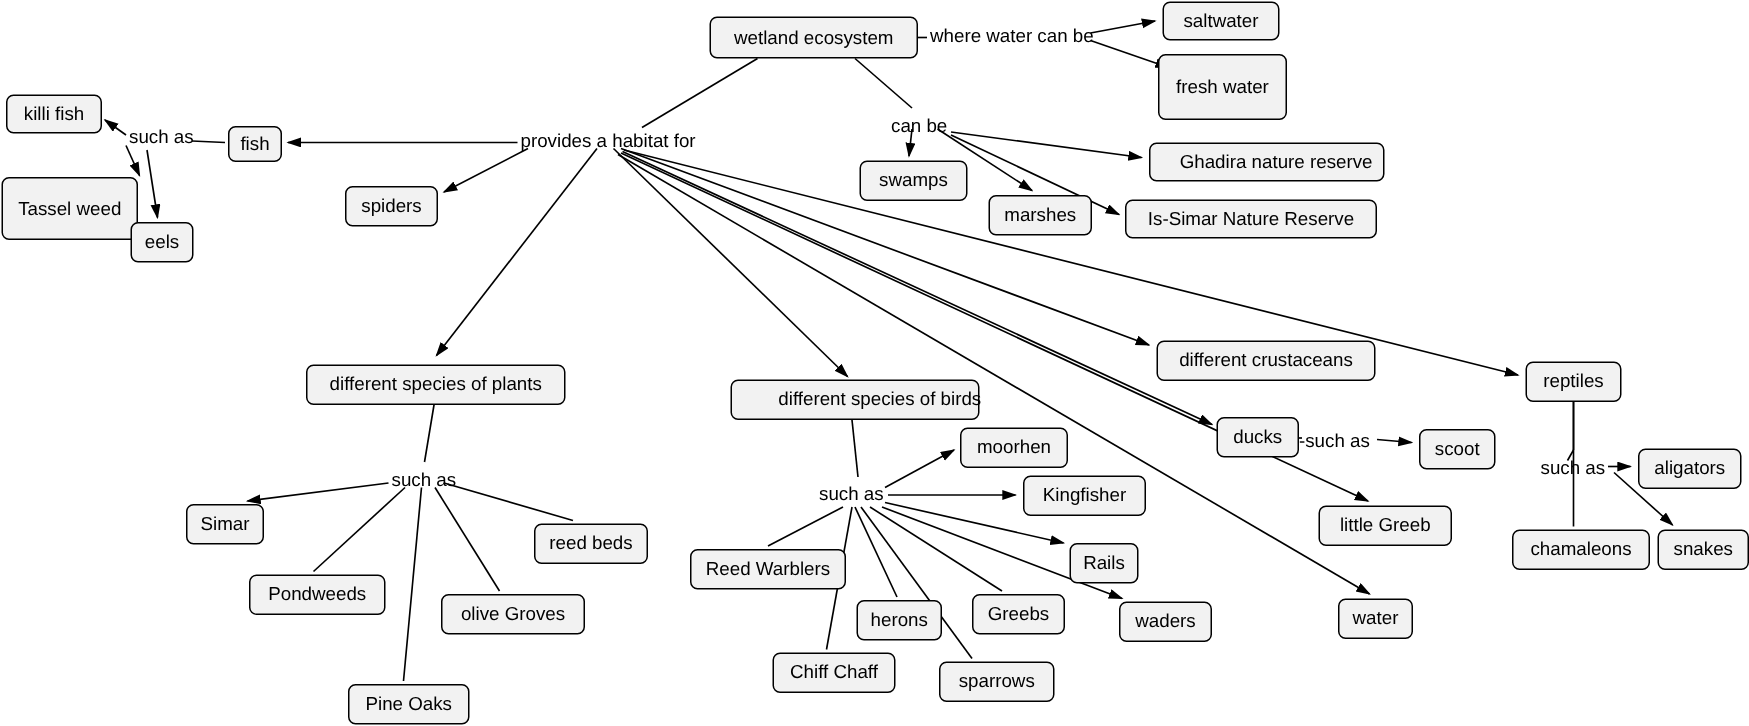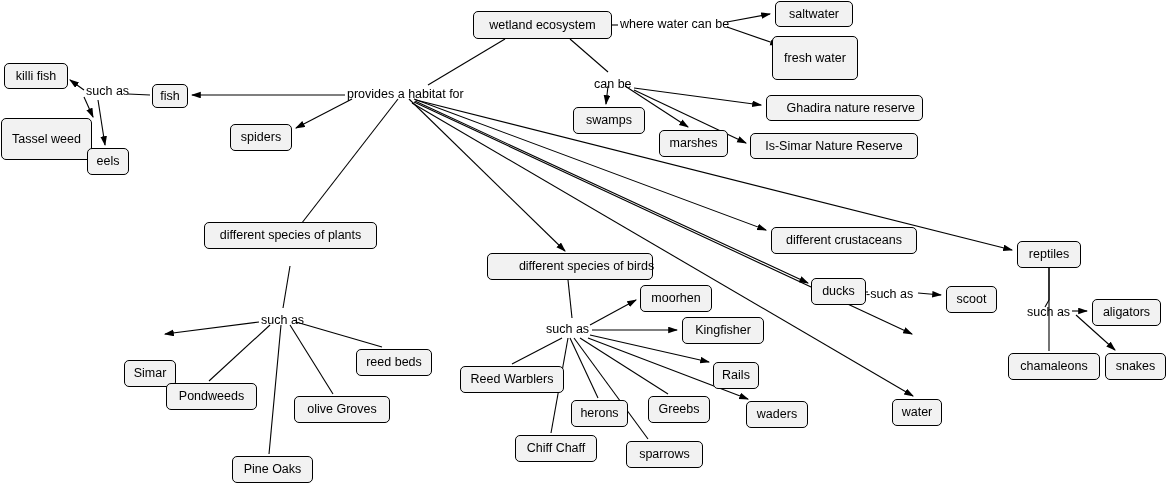--- a/index.html
+++ b/index.html
@@ -186,45 +186,48 @@
     </div>
   <div class="node" style="left:750px;top:133px;width:168px;height:26px;">
       <span>Is-Simar Nature Reserve</span>
     </div>
   <div class="node" style="left:771px;top:227px;width:146px;height:27px;">
       <span>different crustaceans</span>
     </div>
   <div class="node" style="left:1017px;top:241px;width:64px;height:27px;">
       <span>reptiles</span>
     </div>
-  <div class="node" style="left:204px;top:222px;width:173px;height:27px;">
+  <div class="node" style="left:204px;top:243px;width:173px;height:27px;">
       <span>different species of plants</span>
     </div>
   <div class="node" style="left:487px;top:253px;width:166px;height:27px;padding-left:40px;">
       <span>different species of birds</span>
     </div>
   <div class="node" style="left:811px;top:278px;width:55px;height:27px;">
       <span>ducks</span>
     </div>
   <div class="node" style="left:946px;top:286px;width:51px;height:27px;">
       <span>scoot</span>
     </div>
+  <div class="node" style="left:879px;top:337px;width:89px;height:27px;">
+      <span>little Greeb</span>
+    </div>
   <div class="node" style="left:892px;top:399px;width:50px;height:27px;">
       <span>water</span>
     </div>
   <div class="node" style="left:1092px;top:299px;width:69px;height:27px;">
       <span>aligators</span>
     </div>
   <div class="node" style="left:1105px;top:353px;width:61px;height:27px;">
       <span>snakes</span>
     </div>
   <div class="node" style="left:1008px;top:353px;width:92px;height:27px;">
       <span>chamaleons</span>
     </div>
-  <div class="node" style="left:124px;top:336px;width:52px;height:27px;margin-top:24px;">
+  <div class="node" style="left:124px;top:336px;width:52px;height:27px;">
       <span>Simar</span>
     </div>
   <div class="node" style="left:166px;top:383px;width:91px;height:27px;">
       <span>Pondweeds</span>
     </div>
   <div class="node" style="left:232px;top:456px;width:81px;height:27px;">
       <span>Pine Oaks</span>
     </div>
   <div class="node" style="left:294px;top:396px;width:96px;height:27px;">
       <span>olive Groves</span>

